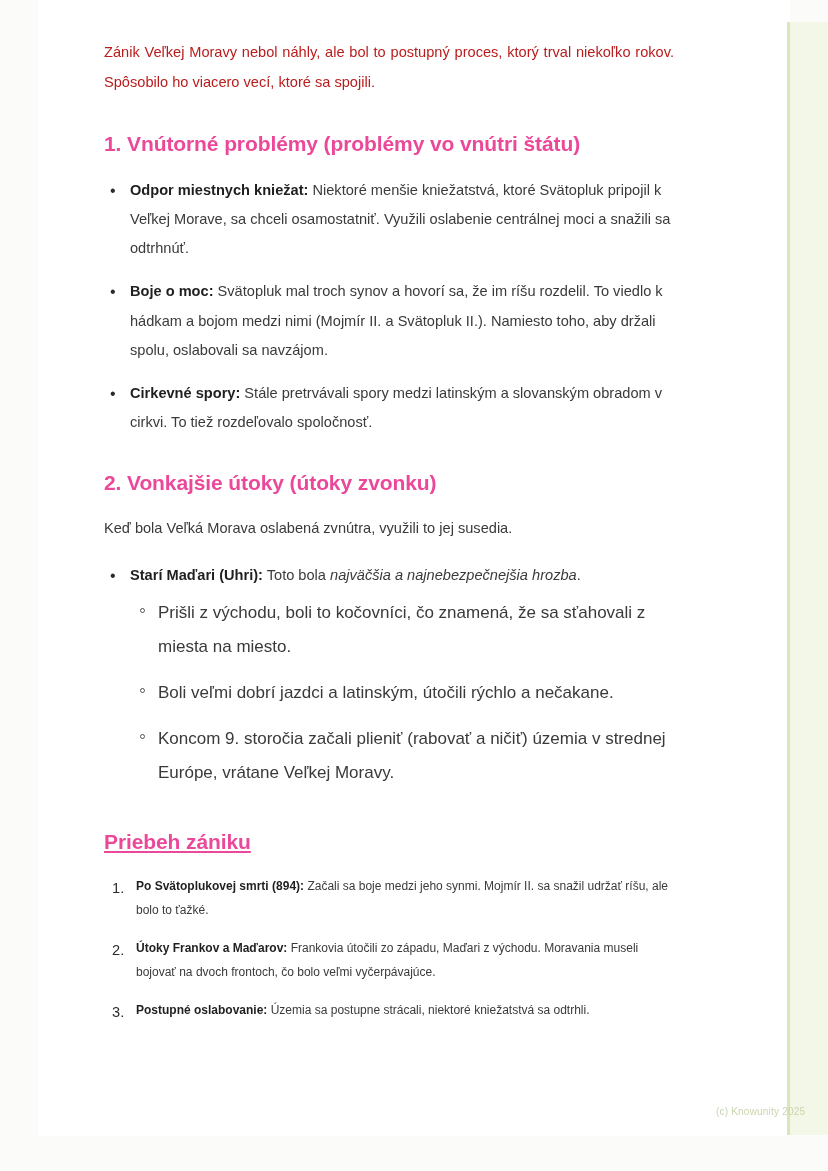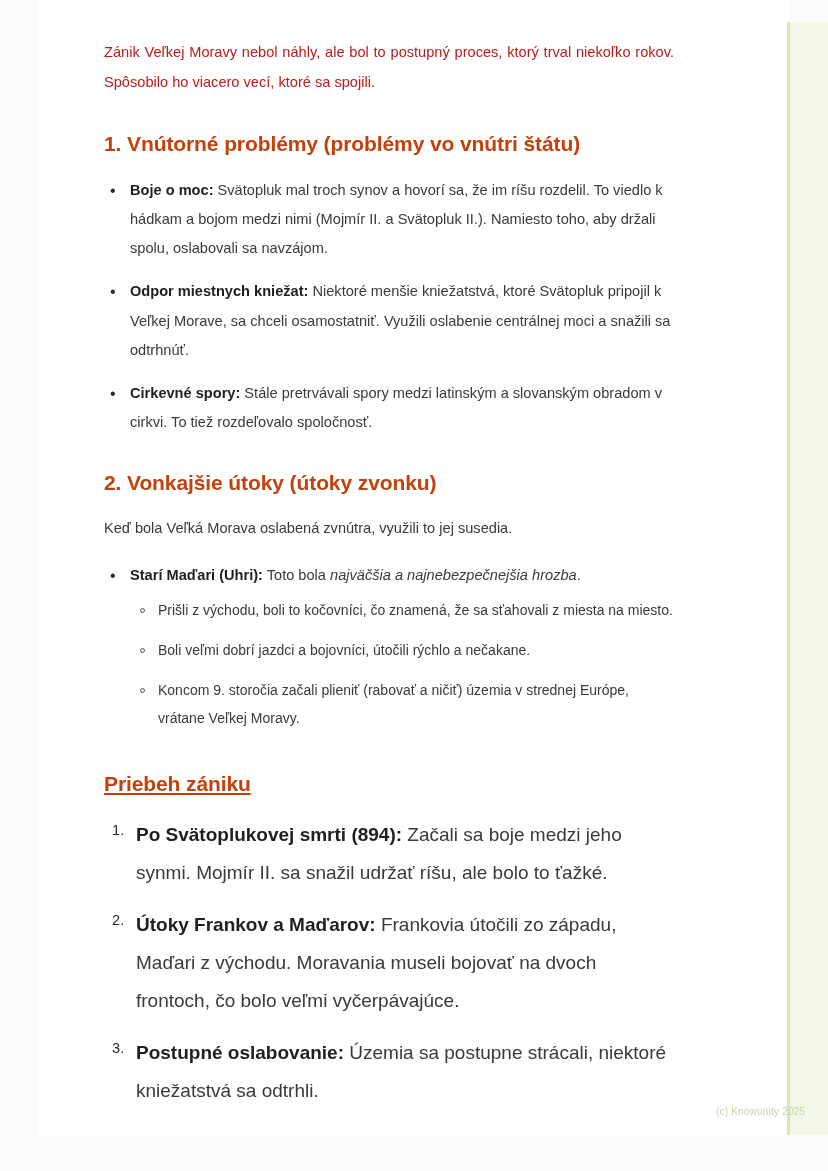--- a/index.html
+++ b/index.html
@@ -63,21 +63,21 @@
     font-size: 14.6px;
     line-height: 2.05;
     text-align: justify;
     color: #b91c1c;
   }
 
   h2.section-heading {
     margin: 34px 0 0 0;
     font-size: 21px;
     font-weight: bold;
-    color: #c2410c;
+    color: #ec4899;
     letter-spacing: -0.1px;
   }
 
   h2.section-heading.plain {
     margin-top: 40px;
     text-decoration: underline;
   }
 
   p.lead {
     margin: 22px 0 0 0;
@@ -108,21 +108,21 @@
     color: #2b2b2b;
   }
 
   ul.sub-bullets {
     margin: 6px 0 0 0;
     padding: 0 0 0 28px;
     list-style: none;
   }
   ul.sub-bullets > li {
     position: relative;
-    font-size: 14px;
+    font-size: 17px;
     line-height: 2.0;
     color: #3a3a3a;
     margin-bottom: 12px;
   }
   ul.sub-bullets > li:last-child { margin-bottom: 0; }
   ul.sub-bullets > li::before {
     content: "";
     position: absolute;
     left: -18px;
     top: 12px;
@@ -134,21 +134,21 @@
   }
 
   ol.numbered {
     margin: 20px 0 0 0;
     padding: 0 0 0 32px;
     list-style: none;
     counter-reset: item;
   }
   ol.numbered > li {
     position: relative;
-    font-size: 19px;
+    font-size: 12px;
     line-height: 2.0;
     color: #3a3a3a;
     margin-bottom: 14px;
     counter-increment: item;
   }
   ol.numbered > li:last-child { margin-bottom: 0; }
   ol.numbered > li::before {
     content: counter(item) ".";
     position: absolute;
     left: -24px;
@@ -187,40 +187,40 @@
   <div class="accent-rule"></div>
 
   <div class="content">
 
     <p class="intro">Zánik Veľkej Moravy nebol náhly, ale bol to postupný proces, ktorý trval niekoľko rokov. Spôsobilo ho viacero vecí, ktoré sa spojili.</p>
 
     <h2 class="section-heading">1. Vnútorné problémy (problémy vo vnútri štátu)</h2>
 
     <ul class="bullets">
       <li>
+        <span class="lead-in">Odpor miestnych kniežat:</span><span> Niektoré menšie kniežatstvá, ktoré Svätopluk pripojil k Veľkej Morave, sa chceli osamostatniť. Využili oslabenie centrálnej moci a snažili sa odtrhnúť.</span>
+      </li>
+      <li>
         <span class="lead-in">Boje o moc:</span><span> Svätopluk mal troch synov a hovorí sa, že im ríšu rozdelil. To viedlo k hádkam a bojom medzi nimi (Mojmír II. a Svätopluk II.). Namiesto toho, aby držali spolu, oslabovali sa navzájom.</span>
-      </li>
-      <li>
-        <span class="lead-in">Odpor miestnych kniežat:</span><span> Niektoré menšie kniežatstvá, ktoré Svätopluk pripojil k Veľkej Morave, sa chceli osamostatniť. Využili oslabenie centrálnej moci a snažili sa odtrhnúť.</span>
       </li>
       <li>
         <span class="lead-in">Cirkevné spory:</span><span> Stále pretrvávali spory medzi latinským a slovanským obradom v cirkvi. To tiež rozdeľovalo spoločnosť.</span>
       </li>
     </ul>
 
     <h2 class="section-heading">2. Vonkajšie útoky (útoky zvonku)</h2>
     <p class="lead">Keď bola Veľká Morava oslabená zvnútra, využili to jej susedia.</p>
 
     <ul class="bullets">
       <li>
         <span class="lead-in">Starí Maďari (Uhri):</span><span> Toto bola </span><span class="em">najväčšia a najnebezpečnejšia hrozba</span><span>.</span>
 
         <ul class="sub-bullets">
           <li>Prišli z východu, boli to kočovníci, čo znamená, že sa sťahovali z miesta na miesto.</li>
-          <li>Boli veľmi dobrí jazdci a bojovníci, útočili rýchlo a nečakane.</li>
+          <li>Boli veľmi dobrí jazdci a latinským, útočili rýchlo a nečakane.</li>
           <li>Koncom 9. storočia začali plieniť (rabovať a ničiť) územia v strednej Európe, vrátane Veľkej Moravy.</li>
         </ul>
       </li>
     </ul>
 
     <h2 class="section-heading plain">Priebeh zániku</h2>
 
     <ol class="numbered">
       <li>
         <span class="lead-in">Po Svätoplukovej smrti (894):</span><span> Začali sa boje medzi jeho synmi. Mojmír II. sa snažil udržať ríšu, ale bolo to ťažké.</span>

